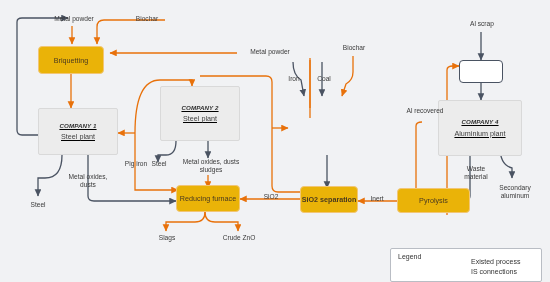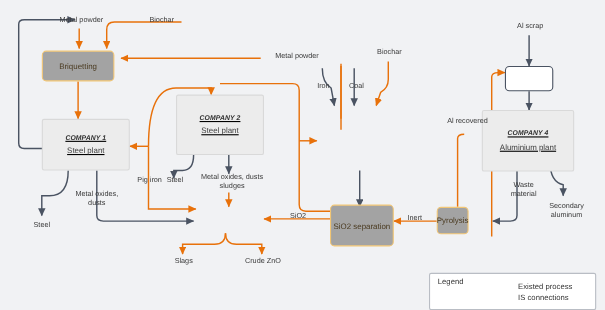--- a/index.html
+++ b/index.html
@@ -1,21 +1,21 @@
 <!DOCTYPE html>
 <html><head>
 <meta charset="utf-8">
 <style>
   html,body{margin:0;padding:0;background:#ffffff;}
   body{font-family:"Liberation Sans",sans-serif;}
   #canvas{position:relative;width:550px;height:282px;background:#f1f2f4;overflow:hidden;}
   .node{position:absolute;box-sizing:border-box;display:flex;flex-direction:column;
         align-items:center;justify-content:center;text-align:center;line-height:1.25;}
   .n-company{background:#ececec;border:1px solid #d9d9d9;border-radius:2px;text-decoration:underline;}
-  .n-process{background:#a3a3a3;border:1px solid #f2c675;border-radius:4px;}
+  .n-process{background:#eab308;border:1px solid #f2c675;border-radius:4px;}
   .n-blank{background:#ffffff;border:1.5px solid #4a5362;border-radius:4px;}
   .co-title{font-style:italic;font-weight:bold;font-size:6.2px;color:#2f2f2f;letter-spacing:.1px;}
   .co-sub{font-size:7.2px;color:#3d3d3d;margin-top:3px;}
   .p-label{font-size:7.2px;color:#4a3a20;}
   .flowlabel{position:absolute;font-size:6.6px;color:#3a3a3a;line-height:1.25;text-align:center;white-space:nowrap;}
   .flowlabel.wrap{white-space:normal;}
   #legend{position:absolute;box-sizing:border-box;background:#ffffff;border:1px solid #b9bdc4;border-radius:2px;}
   #legend .lg-title{position:absolute;left:7px;top:4px;font-size:7px;color:#333;}
   #legend .lg-text{position:absolute;font-size:7px;color:#333;}
   svg.edges{position:absolute;left:0;top:0;width:550px;height:282px;pointer-events:none;}
@@ -117,26 +117,29 @@
     <span class="co-title">COMPANY 2</span>
     <span class="co-sub">Steel plant</span>
   </div>
 
 
   <div class="node n-company" style="left:438px;top:100px;width:84px;height:56px;">
     <span class="co-title">COMPANY 4</span>
     <span class="co-sub">Aluminium plant</span>
   </div>
 
+  <div class="node n-process" style="left:176px;top:185px;width:64px;height:27px;">
+    <span class="p-label">Reducing furnace</span>
+  </div>
 
-  <div class="node n-process" style="left:300px;top:186px;width:58px;height:38px;">
+  <div class="node n-process" style="left:300px;top:186px;width:58px;height:27px;font-weight:bold;">
     <span class="p-label">SiO2 separation</span>
   </div>
 
-  <div class="node n-process" style="left:397px;top:188px;width:29px;height:25px;">
+  <div class="node n-process" style="left:397px;top:188px;width:73px;height:25px;">
     <span class="p-label">Pyrolysis</span>
   </div>
 
   <div class="node n-blank" style="left:459px;top:60px;width:44px;height:23px;">
     <span class="p-label"></span>
   </div>
 
   <span class="flowlabel" style="left:44px;top:15px;width:60px;">Metal powder</span>
 
   <span class="flowlabel" style="left:124px;top:15px;width:46px;">Biochar</span>

